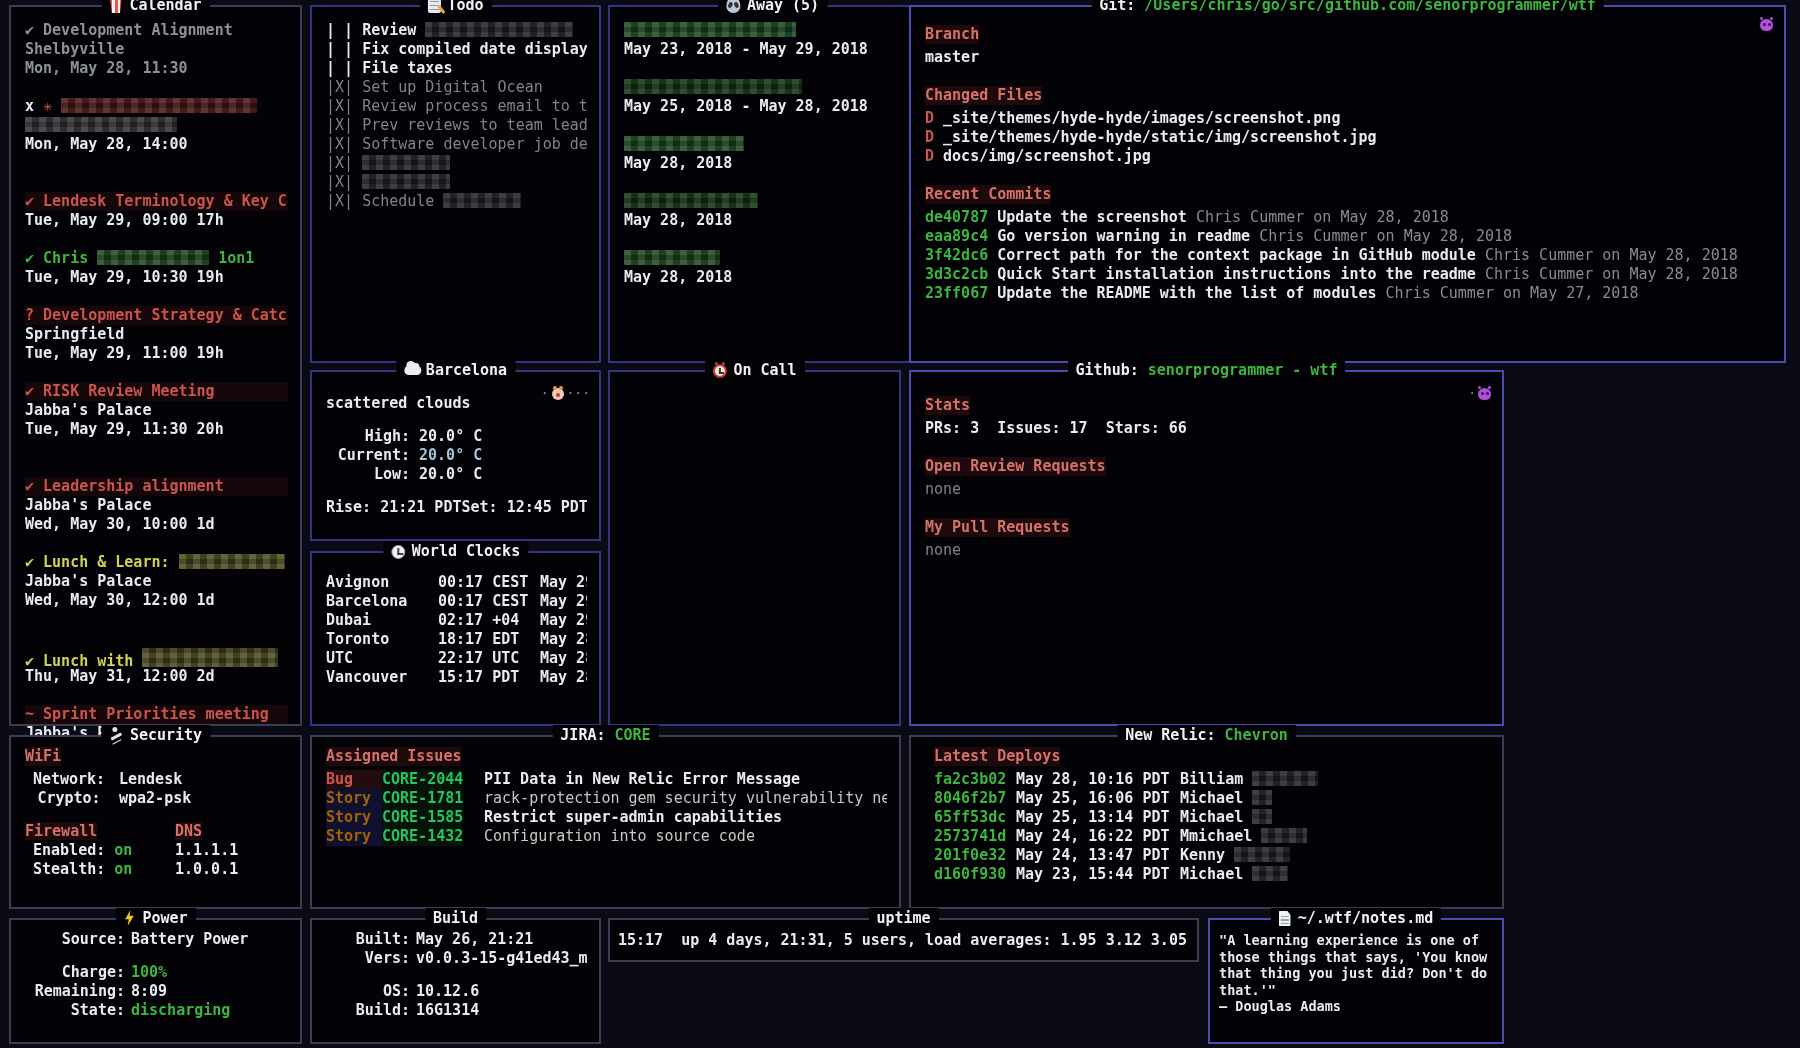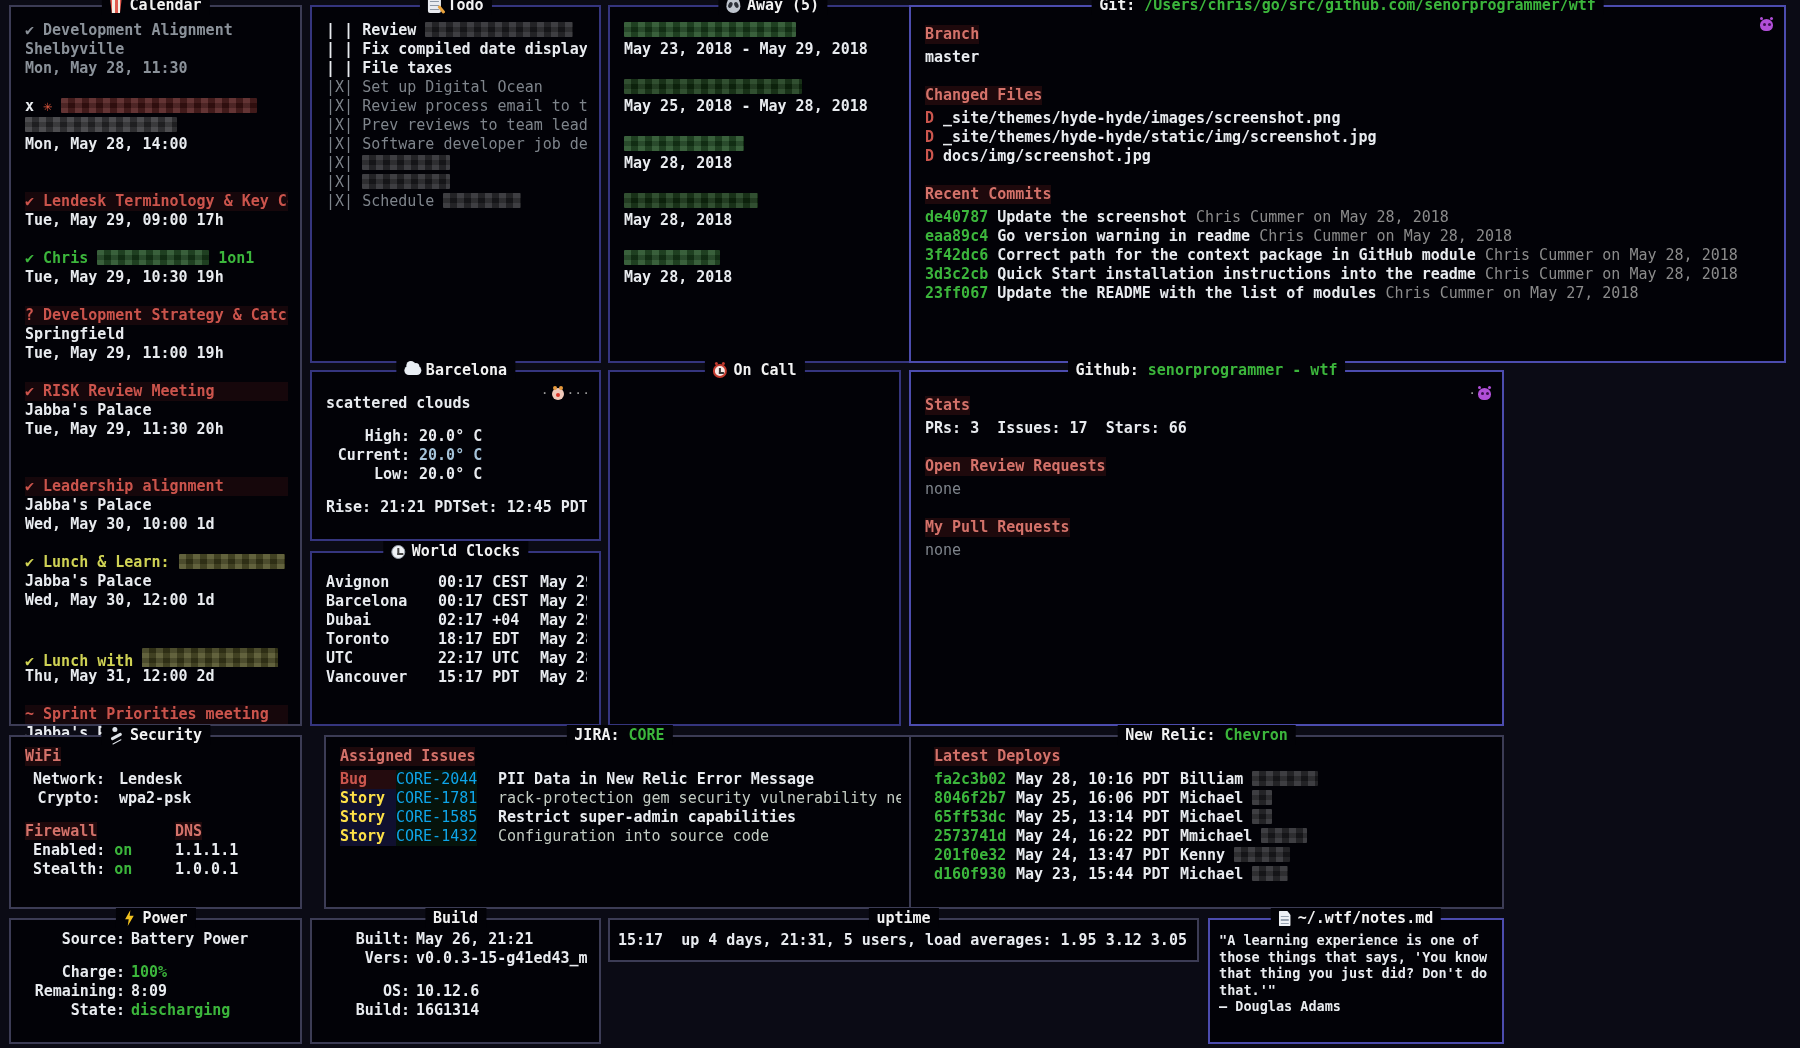--- a/index.html
+++ b/index.html
@@ -44,22 +44,22 @@
   .wl{display:inline-block;width:84px;text-align:right;}
   .clockrow{display:grid;grid-template-columns:112px 102px auto;}
   .jrow{display:grid;grid-template-columns:56px 102px auto;}
   .nrow{display:grid;grid-template-columns:82px 164px auto;}
   .kv-label-p{display:inline-block;width:100px;text-align:right;margin-right:6px;}
   .kv-label-b{display:inline-block;width:64px;text-align:right;margin-right:6px;}
   .kv-label-s{display:inline-block;width:88px;text-align:center;margin-right:6px;}
   .col1{display:inline-block;width:150px;}
   .spread{display:flex;justify-content:space-between;padding-right:6px;}
   .chip-bug{color:#cb564e;font-weight:bold;background:rgba(160,45,40,.22);}
-  .chip-story{color:#fde047;font-weight:bold;background:rgba(70,70,190,.22);}
-  .jkey{color:#0ea5e9;font-weight:normal;background:rgba(40,150,40,.12);justify-self:start;}
+  .chip-story{color:#a16207;font-weight:bold;background:rgba(70,70,190,.22);}
+  .jkey{color:#22c55e;font-weight:bold;background:rgba(40,150,40,.12);justify-self:start;}
   
   #p-notes .pbody{padding:12px 9px 6px 9px;font-size:13.5px;}
   .nq{line-height:16.5px;white-space:normal;}
   
   .ic{display:inline-block;position:relative;vertical-align:-3px;margin-right:7px;}
   .ic-popcorn{width:13px;height:16px;background:repeating-linear-gradient(90deg,#e05a4f 0 2.6px,#f4efe6 2.6px 5.2px);clip-path:polygon(4% 0,96% 0,82% 100%,18% 100%);}
   .ic-memo{width:13px;height:16px;background:#e8eaef;border-radius:2px;}
   .ic-memo::after{content:"";position:absolute;left:2px;right:2px;top:3px;height:10px;background:repeating-linear-gradient(0deg,#8d97a5 0 1.5px,transparent 1.5px 4px);}
   .ic-memo::before{content:"";position:absolute;right:-2px;bottom:-1px;width:3px;height:9px;background:#e8a23d;transform:rotate(-40deg);border-radius:1px;}
   .ic-alien{width:14px;height:17px;background:#bfc5ce;border-radius:50% 50% 48% 48%/62% 62% 38% 38%;}
@@ -89,21 +89,21 @@
   
   #p-calendar{left:9px;top:5px;width:293px;height:721px;}
   #p-todo{left:310px;top:5px;width:291px;height:358px;}
   #p-away{left:608px;top:5px;width:329px;height:358px;}
   #p-git{left:909px;top:5px;width:877px;height:358px;}
   #p-weather{left:310px;top:370px;width:291px;height:171px;}
   #p-clocks{left:310px;top:551px;width:291px;height:175px;}
   #p-oncall{left:608px;top:370px;width:293px;height:356px;}
   #p-github{left:909px;top:370px;width:595px;height:356px;}
   #p-security{left:9px;top:735px;width:293px;height:174px;}
-  #p-jira{left:324px;top:735px;width:591px;height:174px;}
+  #p-jira{left:310px;top:735px;width:591px;height:174px;}
   #p-newrelic{left:909px;top:735px;width:595px;height:174px;padding-left:9px;}
   #p-power{left:9px;top:918px;width:293px;height:126px;}
   #p-build{left:310px;top:918px;width:291px;height:126px;}
   #p-uptime{left:608px;top:918px;width:591px;height:44px;}
   #p-notes{left:1208px;top:918px;width:296px;height:126px;}
 </style>
 </head>
 <body>
 
 <div id="app">

